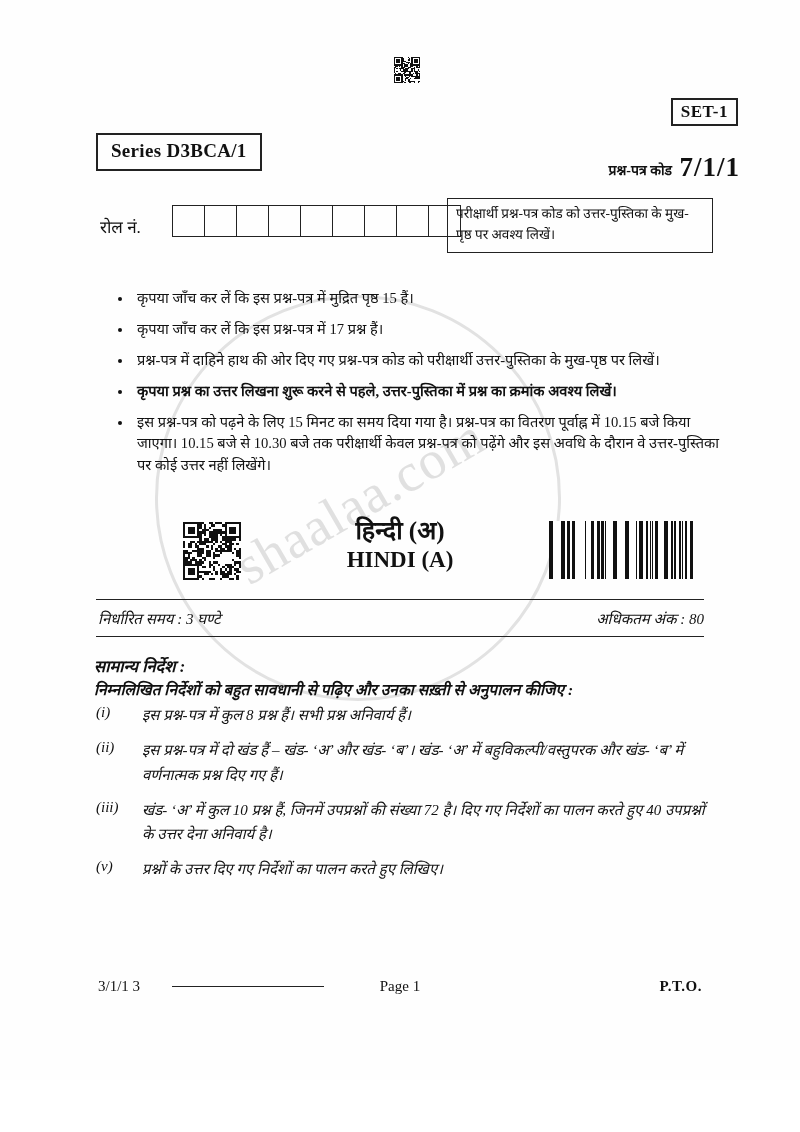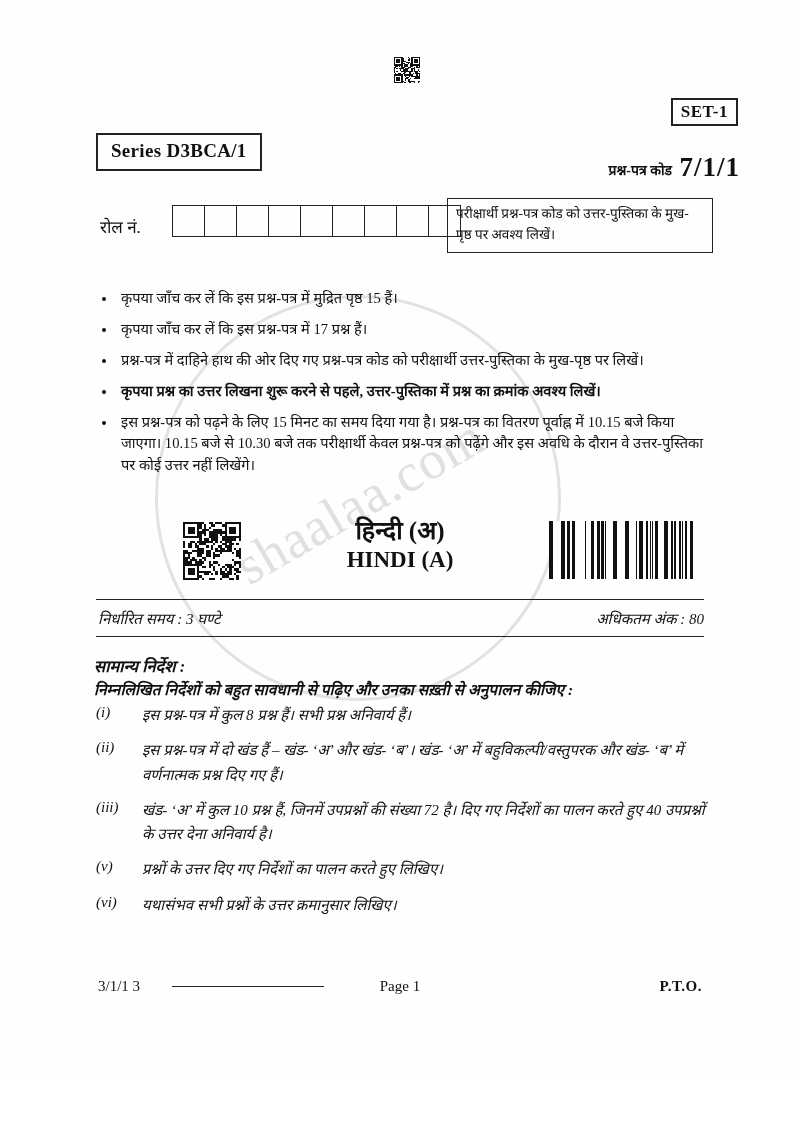--- a/index.html
+++ b/index.html
@@ -136,21 +136,21 @@
     top: 198px;
     width: 248px;
     border: 1.5px solid #222;
     padding: 5px 8px 6px 8px;
     font-size: 13.5px;
     line-height: 1.55;
   }
 
   .bullets {
     position: absolute;
-    left: 100px;
+    left: 116px;
     top: 288px;
     width: 605px;
   }
   .bullets li {
     font-size: 14.6px;
     line-height: 1.5;
     margin-bottom: 9px;
     padding-left: 4px;
   }
   .bullets ul {
@@ -1512,24 +1512,20 @@
           <div class="ins-text">इस प्रश्न-पत्र में दो खंड हैं – खंड- ‘अ’ और खंड- ‘ब’। खंड- ‘अ’ में बहुविकल्पी/वस्तुपरक और खंड- ‘ब’ में वर्णनात्मक प्रश्न दिए गए हैं।</div>
         </div>
         <div class="ins-row">
           <div class="ins-num">(iii)</div>
           <div class="ins-text">खंड- ‘अ’ में कुल 10 प्रश्न हैं, जिनमें उपप्रश्नों की संख्या 72 है। दिए गए निर्देशों का पालन करते हुए 40 उपप्रश्नों के उत्तर देना अनिवार्य है।</div>
         </div>
         <div class="ins-row">
           <div class="ins-num">(v)</div>
           <div class="ins-text">प्रश्नों के उत्तर दिए गए निर्देशों का पालन करते हुए लिखिए।</div>
         </div>
-        <div class="ins-row">
-          <div class="ins-num">(vi)</div>
-          <div class="ins-text">यथासंभव सभी प्रश्नों के उत्तर क्रमानुसार लिखिए।</div>
-        </div>
       </div>
 
     <div class="footer-left">3/1/1 3</div>
     <div class="footer-dash"></div>
     <div class="footer-center">Page 1</div>
     <div class="footer-right">P.T.O.</div>
 
   </div>
 </div>
 

